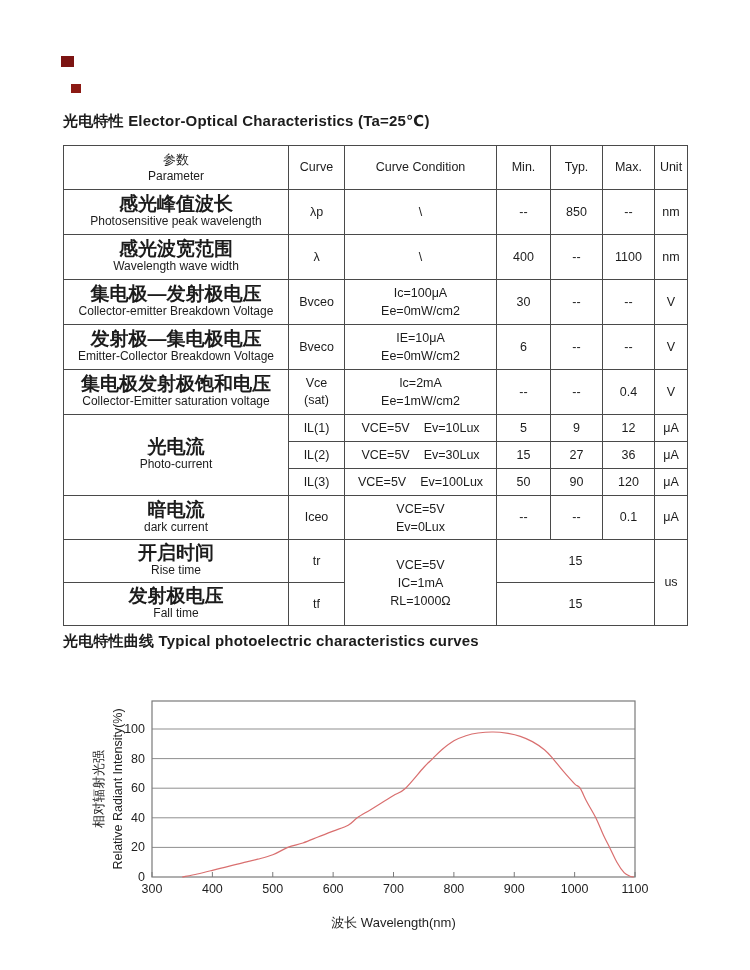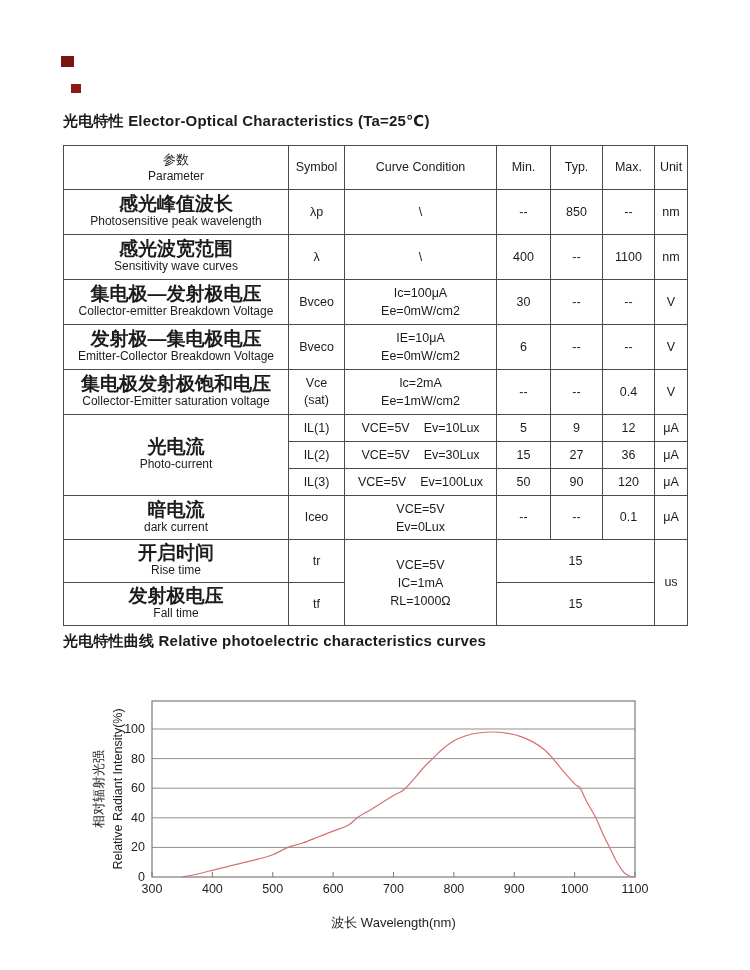--- a/index.html
+++ b/index.html
@@ -43,21 +43,21 @@
         <col style="width:52px">
         <col style="width:52px">
         <col style="width:33px">
     </colgroup>
     <tbody>
       <tr class="h43">
         <td>
           <div class="en" style="font-size:13px;">参数</div>
           <div class="en">Parameter</div>
         </td>
-        <td>Symbol</td>
+        <td>Curve</td>
         <td>Curve Condition</td>
         <td>Min.</td>
         <td>Typ.</td>
         <td>Max.</td>
         <td>Unit</td>
       </tr>
 
       <tr class="h44">
         <td>
           <div class="zh">感光峰值波长</div>
@@ -67,21 +67,21 @@
         <td>\</td>
         <td>--</td>
         <td>850</td>
         <td>--</td>
         <td>nm</td>
       </tr>
 
       <tr class="h44">
         <td>
           <div class="zh">感光波宽范围</div>
-          <div class="en">Sensitivity wave curves</div>
+          <div class="en">Wavelength wave width</div>
         </td>
         <td class="sym">λ</td>
         <td>\</td>
         <td>400</td>
         <td>--</td>
         <td>1100</td>
         <td>nm</td>
       </tr>
 
       <tr class="h44">
@@ -213,21 +213,21 @@
         <td>
           <div class="zh">发射极电压</div>
           <div class="en">Fall time</div>
         </td>
         <td class="sym">tf</td>
         <td colspan="3">15</td>
       </tr>
     </tbody>
   </table>
 
-  <div class="abs sec-title" style="left:63px;top:584px;">光电特性曲线 Relative photoelectric characteristics curves</div>
+  <div class="abs sec-title" style="left:63px;top:584px;">光电特性曲线 Typical photoelectric characteristics curves</div>
 
 
   <svg id="curve-svg" class="abs" style="left:85px;top:646px;" width="620" height="248" viewBox="0 0 620 248">
       <line x1="67" y1="153.4" x2="550" y2="153.4" stroke="#8f8f8f" stroke-width="1"></line>
       <line x1="67" y1="123.8" x2="550" y2="123.8" stroke="#8f8f8f" stroke-width="1"></line>
       <line x1="67" y1="94.2" x2="550" y2="94.2" stroke="#8f8f8f" stroke-width="1"></line>
       <line x1="67" y1="64.6" x2="550" y2="64.6" stroke="#8f8f8f" stroke-width="1"></line>
       <line x1="67" y1="35" x2="550" y2="35" stroke="#8f8f8f" stroke-width="1"></line>
       <rect x="67" y="7" width="483" height="176" fill="none" stroke="#7a7a7a" stroke-width="1.2"></rect>
       <line x1="67" y1="183" x2="67" y2="178" stroke="#7a7a7a" stroke-width="1"></line>

